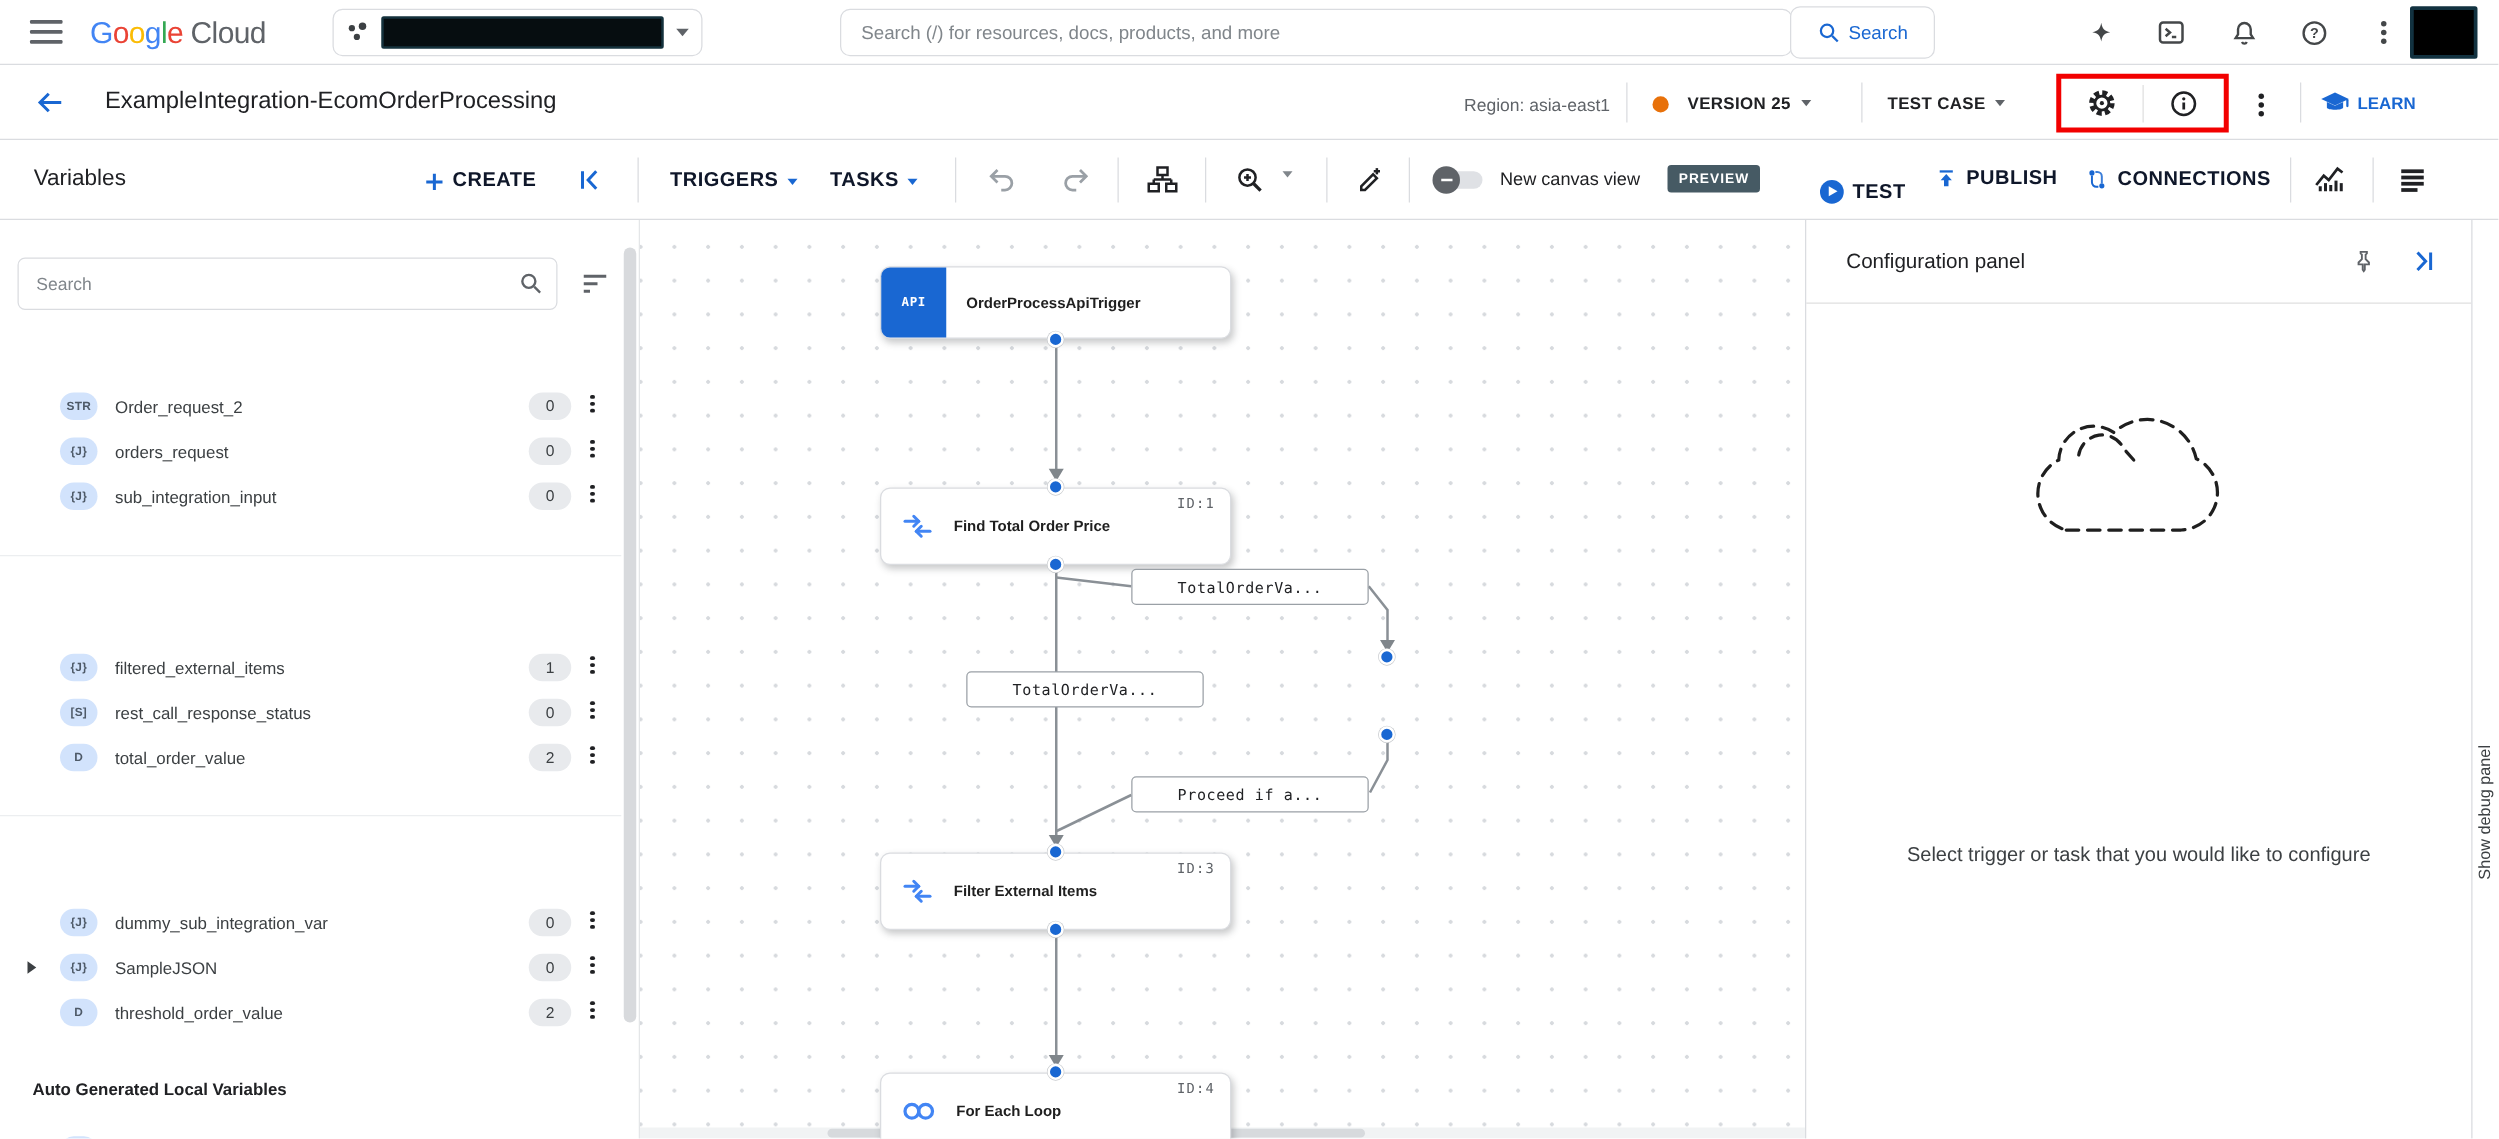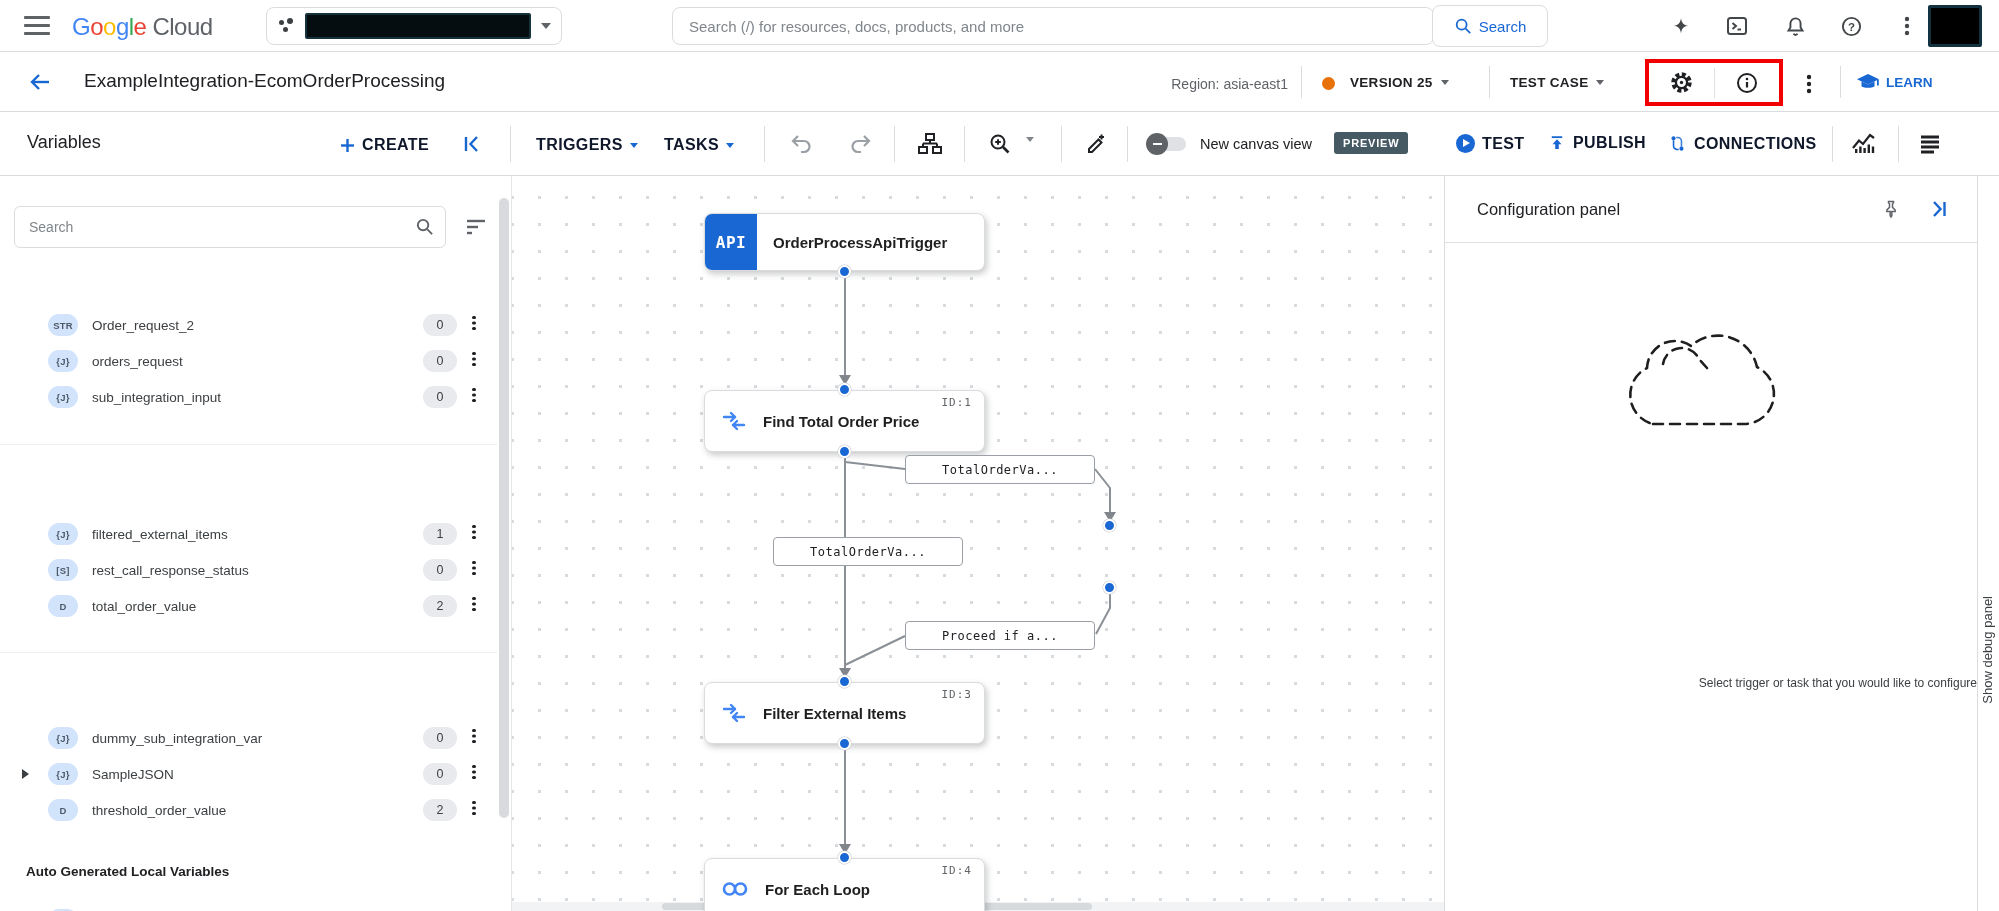--- a/index.html
+++ b/index.html
@@ -83,38 +83,38 @@
   .sb-scrollbar { position:absolute; left:499px; top:22px; width:10px; height:620px; background:#d8dadd; border-radius:5px; }
 
   
   .canvas { position:absolute; left:512px; top:176px; width:932px; height:735px; overflow:hidden;
     background-image:radial-gradient(circle, #d7dade 1.5px, transparent 1.7px);
     background-size:27px 27px; background-position:14px 8px; }
   .edges { position:absolute; left:0; top:0; z-index:1; }
   .node { position:absolute; width:281px; height:58px; background:#fff; border:1px solid #dadce0; border-radius:8px;
     box-shadow:2px 3px 6px rgba(60,64,67,.28); display:flex; align-items:center; z-index:2; cursor:pointer; }
   .node-tall { height:62px; }
-  .node-title { font-size:15px; font-weight:bold; color:#1f1f1f; margin-left:16px; }
+  .node-title { font-size:12px; font-weight:bold; color:#1f1f1f; margin-left:16px; }
   .node-id { position:absolute; top:5px; right:12px; font-size:11px; color:#5f6368; letter-spacing:1px; font-family:"DejaVu Sans Mono",monospace; }
   .node-icon { margin-left:16px; display:flex; align-items:center; }
   .api-block { width:52px; height:100%; background:#1967d2; border-radius:7px 0 0 7px; display:flex; align-items:center; justify-content:center;
-    color:#fff; font-family:"DejaVu Sans Mono",monospace; font-size:16px; font-weight:bold; letter-spacing:.5px; }
+    color:#fff; font-family:"DejaVu Sans Mono",monospace; font-size:10px; font-weight:bold; letter-spacing:.5px; }
   .dot { position:absolute; width:13px; height:13px; border-radius:50%; background:#1967d2; border:2.5px solid #fff; box-shadow:0 0 0 .5px #c6c9cc; z-index:3; }
   .edge-label { position:absolute; height:29px; background:#fff; border:1px solid #9aa0a6; border-radius:4px; z-index:2;
     display:flex; align-items:center; justify-content:center; font-family:"DejaVu Sans Mono",monospace; font-size:12px; color:#202124; letter-spacing:.5px; cursor:pointer; }
   .hscroll-track { position:absolute; left:0; bottom:0; width:100%; height:9px; background:#f1f3f4; }
   .hscroll-thumb { position:absolute; left:150px; bottom:1px; width:430px; height:7px; background:#d7dadd; border-radius:4px; }
 
   
   .config { position:absolute; left:1444px; top:176px; width:533px; height:735px; background:#fff; border-left:1px solid #dadce0; }
   .config-head { position:relative; height:67px; border-bottom:1px solid #e0e0e0; display:flex; align-items:center; padding:0 28px 0 32px; }
   .config-title { font-size:16.5px; color:#202124; flex:1; }
   .cloud-illustration { position:absolute; left:160px; top:120px; }
   .empty-head { position:absolute; left:0; top:468px; width:100%; text-align:center; font-size:20px; color:#202124; }
-  .empty-sub { position:absolute; left:0; top:500px; width:100%; text-align:right; font-size:12px; color:#3c4043; }
+  .empty-sub { position:absolute; left:0; top:500px; width:100%; text-align:center; font-size:16px; color:#3c4043; }
 
   
   .debug-strip { position:absolute; left:1977px; top:176px; width:22px; height:735px; background:#fff; border-left:1px solid #dadce0; }
   .debug-label { position:absolute; left:2px; top:420px; writing-mode:vertical-rl; transform:rotate(180deg); font-size:13px; color:#3c4043; white-space:nowrap; cursor:pointer; }
 </style>
 </head>
 <body>
 
 <div class="screen">
 
@@ -305,21 +305,21 @@
     </div>
     <div class="abs tb-div" style="left:1127px"></div>
     <div class="abs toggle">
       <div class="track"></div>
       <div class="knob">
           <div></div>
         </div>
     </div>
     <div class="abs canvas-view-label">New canvas view</div>
     <div class="abs preview-chip">PREVIEW</div>
-    <div class="abs blue-act" style="left:1456px;top:22px">
+    <div class="abs blue-act" style="left:1456px;top:32px">
       <span class="play-circle"></span>
       <span>TEST</span>
     </div>
     <div class="abs blue-act" style="left:1548px;top:22px">
       <svg width="18" height="18" viewBox="0 0 24 24">
           <rect x="5" y="3" width="14" height="2.4" fill="#1967d2"></rect>
           <path d="M12 7 l6 6.5 h-3.6 V20 h-4.8 v-6.5 H6 z" fill="#1967d2"></path>
         </svg>
       <span>PUBLISH</span>
     </div>

